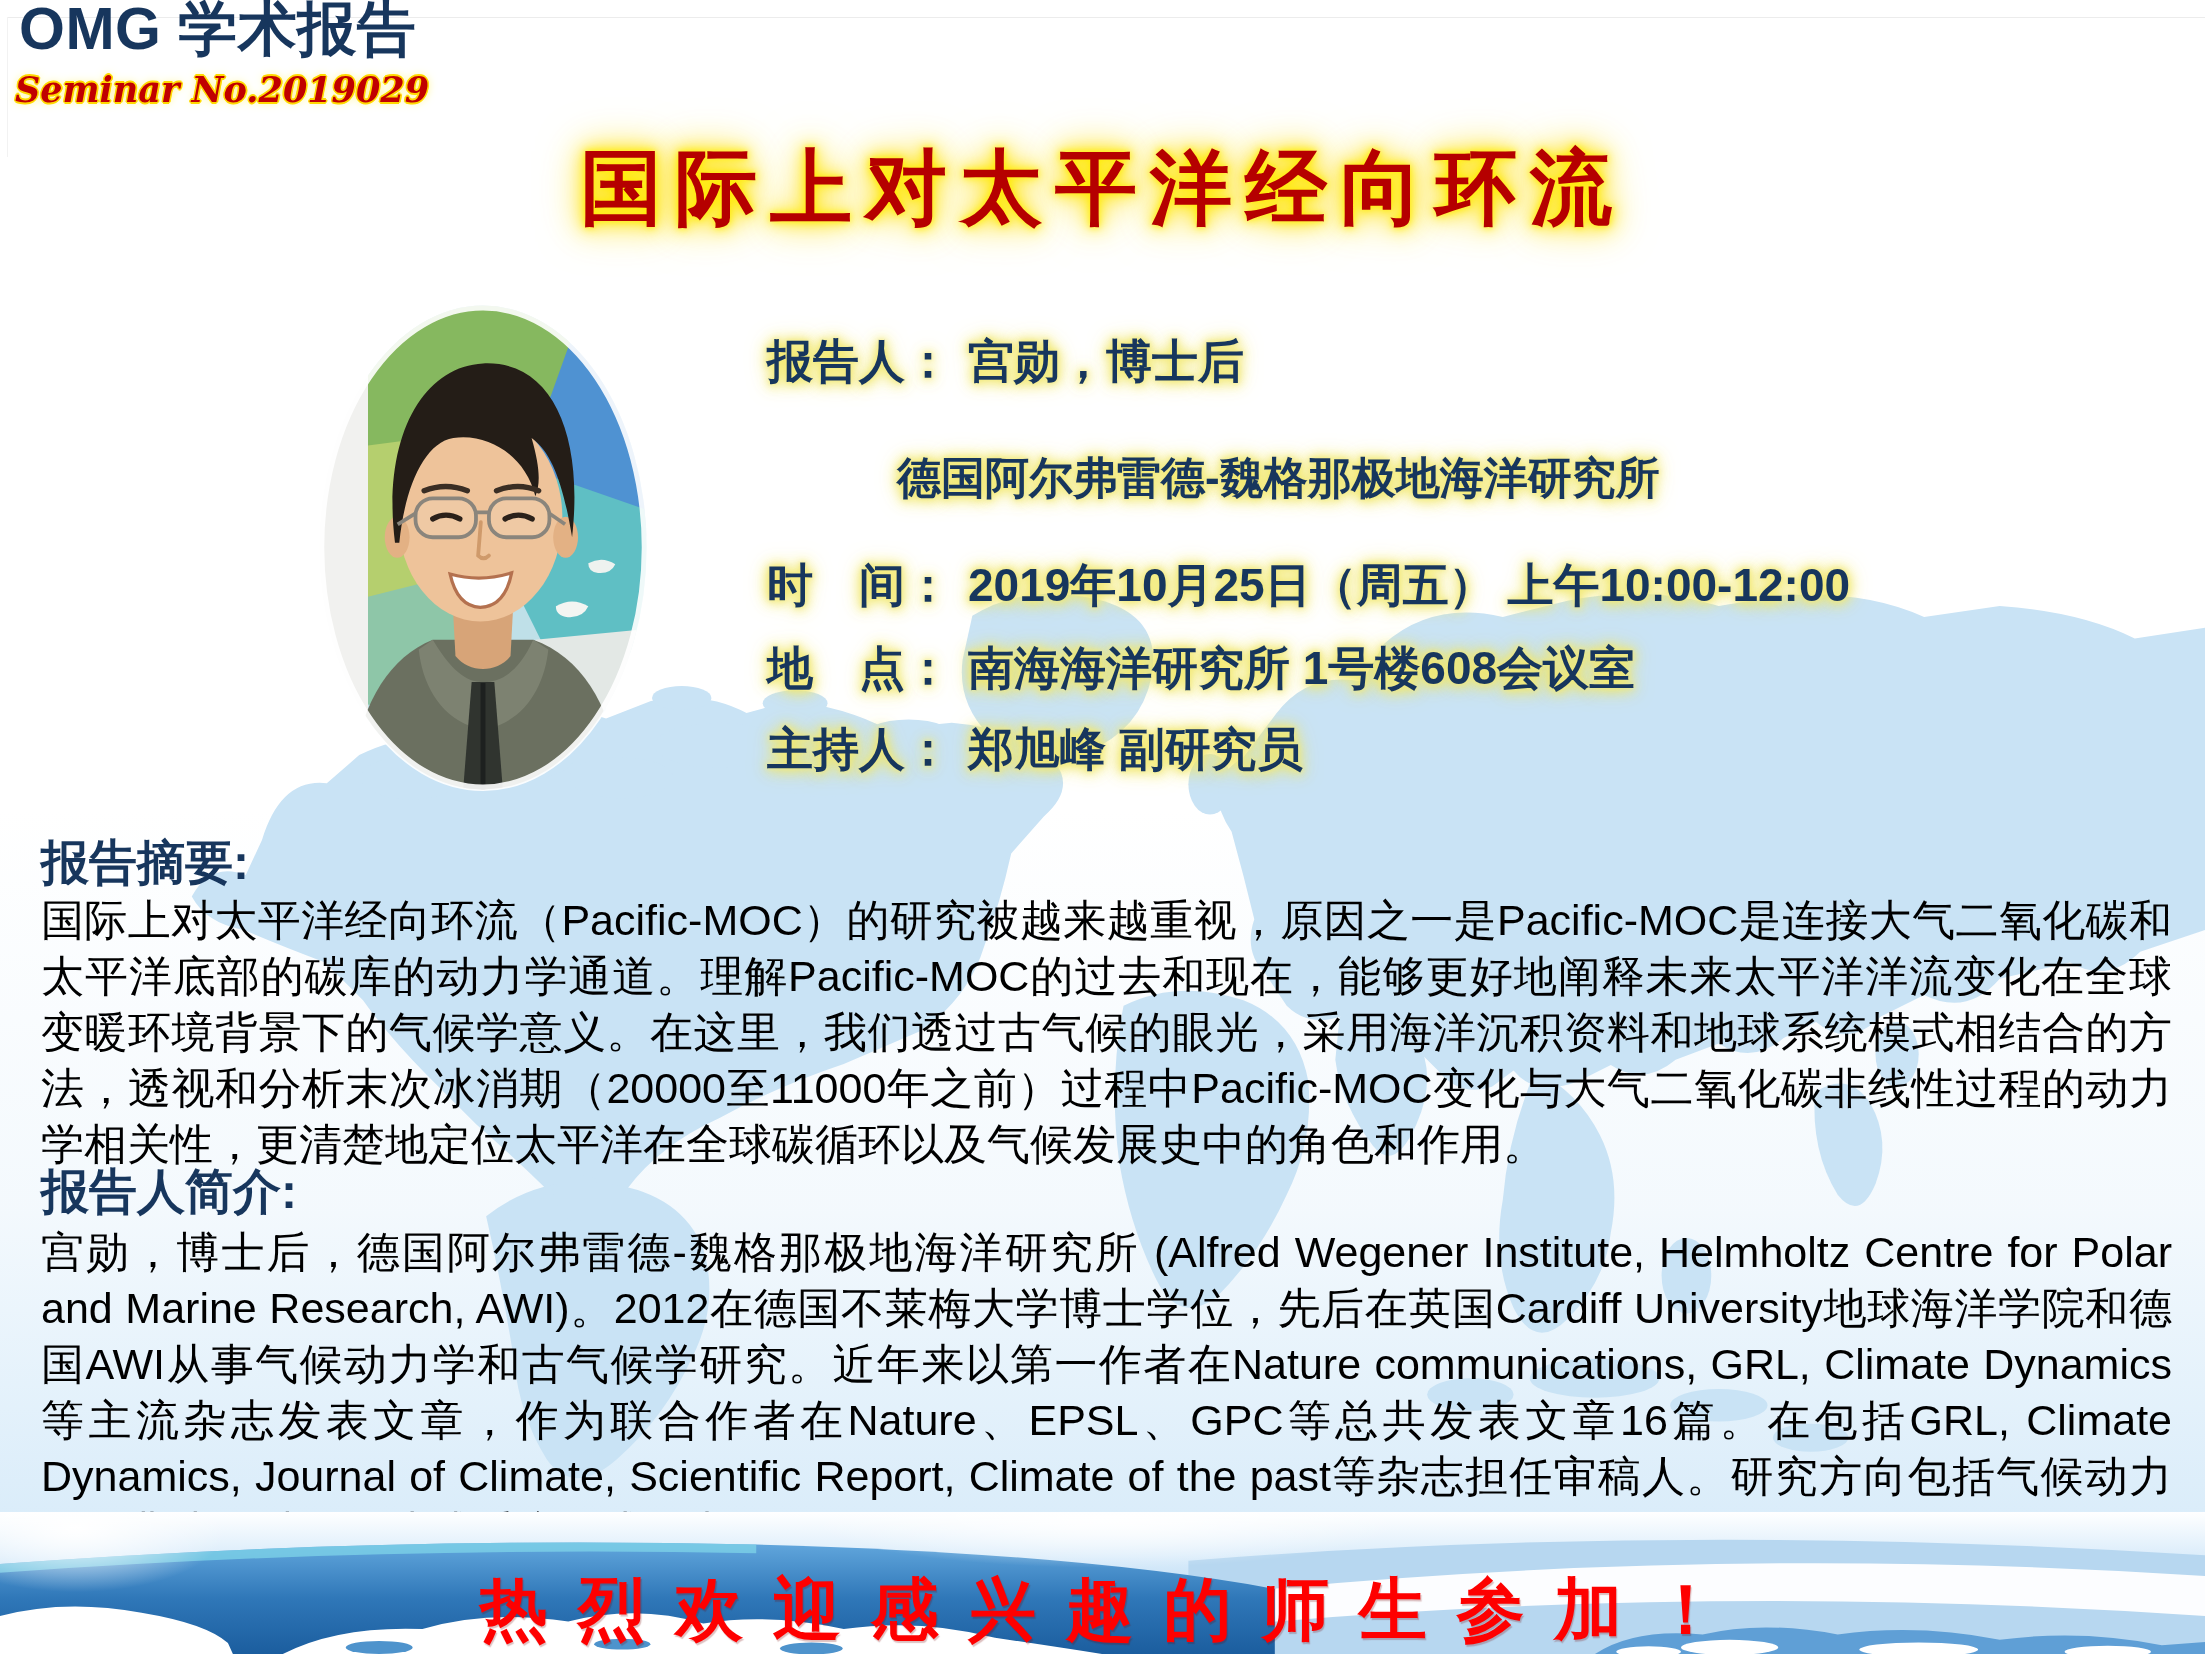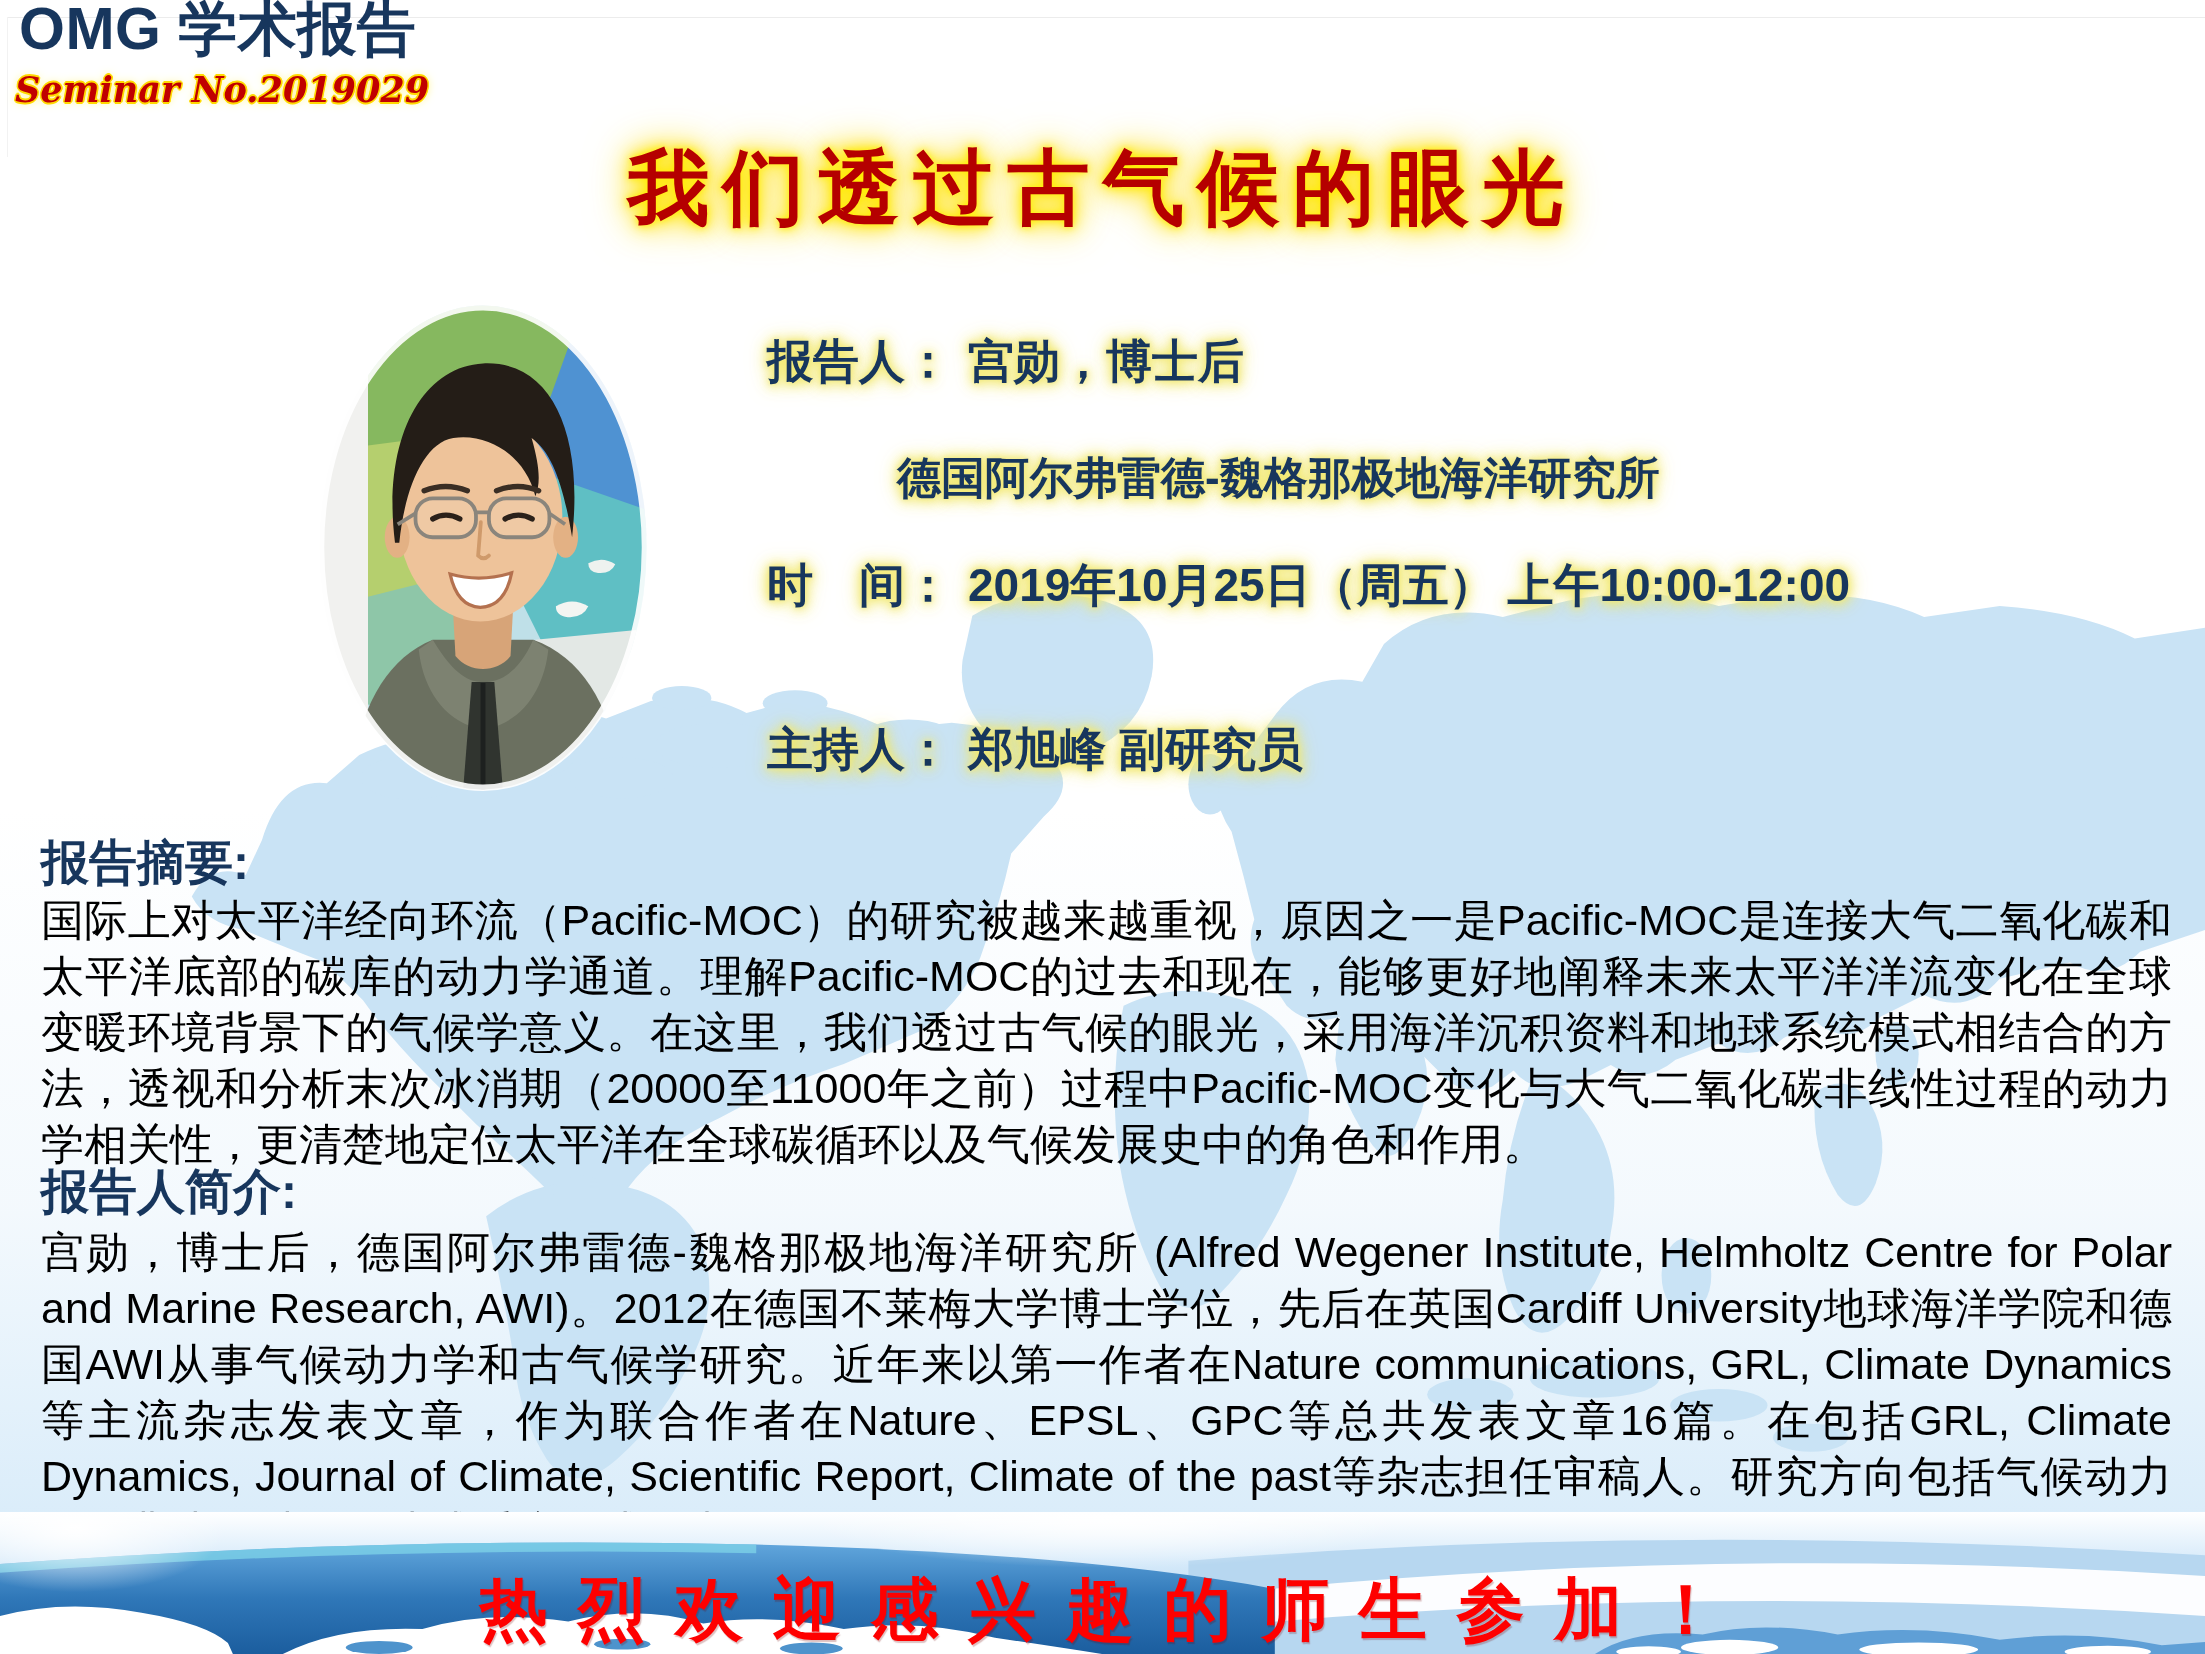--- a/index.html
+++ b/index.html
@@ -98,21 +98,21 @@
       <ellipse cx="3352" cy="1642" rx="70" ry="26"></ellipse>
 
       <path d="M900,1232 Q1002,1152 1132,1172 Q1262,1192 1302,1292 Q1332,1392 1282,1492 Q1232,1602 1142,1682 Q1062,1752 1012,1682 Q962,1602 952,1502 Q932,1372 900,1232 Z"></path>
       <path d="M1022,1182 Q1062,1142 1102,1162 L1062,1242 Q1032,1232 1022,1182 Z"></path>
     </g>
   </svg>
 
   <div class="org-title">OMG 学术报告</div>
   <div class="seminar-no">Seminar No.2019029</div>
 
-  <div class="main-title">我们透过古气候的眼光</div>
+  <div class="main-title">国际上对太平洋经向环流</div>
 
   <svg class="photo" viewBox="0 0 610 902">
     <defs>
       <clipPath id="ovalClip">
           <ellipse cx="305" cy="451" rx="303" ry="448"></ellipse>
         </clipPath>
     </defs>
     <g clip-path="url(#ovalClip)">
       <rect width="610" height="902" fill="#f1f1ef"></rect>
 
@@ -161,20 +161,23 @@
     <ellipse cx="305" cy="451" rx="300" ry="445" fill="none" stroke="rgba(255,255,255,0.9)" stroke-width="12"></ellipse>
   </svg>
 
   <div class="info">
     <div class="line line-speaker glow-navy">
       <span class="lbl">报告人：</span><span class="val">宫勋，博士后</span>
     </div>
     <div class="line line-affiliation glow-navy">德国阿尔弗雷德-魏格那极地海洋研究所</div>
     <div class="line line-time glow-navy">
       <span class="lbl">时　间：</span><span class="val">2019年10月25日（周五） 上午10:00-12:00</span>
+    </div>
+    <div class="line line-place glow-navy">
+      <span class="lbl">地　点：</span><span class="val">南海海洋研究所 1号楼608会议室</span>
     </div>
     <div class="line line-host glow-navy">
       <span class="lbl">主持人：</span><span class="val">郑旭峰 副研究员</span>
     </div>
   </div>
 
   <div class="sec-head abstract-head">报告摘要:</div>
   <div class="bodytext abstract-text">国际上对太平洋经向环流（Pacific-MOC）的研究被越来越重视，原因之一是Pacific-MOC是连接大气二氧化碳和太平洋底部的碳库的动力学通道。理解Pacific-MOC的过去和现在，能够更好地阐释未来太平洋洋流变化在全球变暖环境背景下的气候学意义。在这里，我们透过古气候的眼光，采用海洋沉积资料和地球系统模式相结合的方法，透视和分析末次冰消期（20000至11000年之前）过程中Pacific-MOC变化与大气二氧化碳非线性过程的动力学相关性，更清楚地定位太平洋在全球碳循环以及气候发展史中的角色和作用。</div>
 
   <div class="sec-head bio-head">报告人简介:</div>

